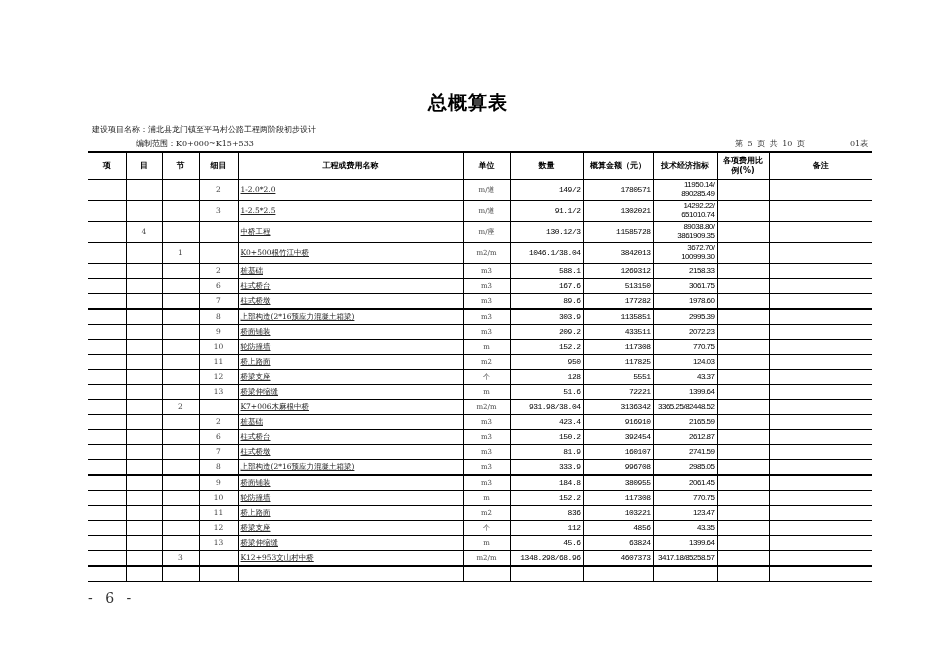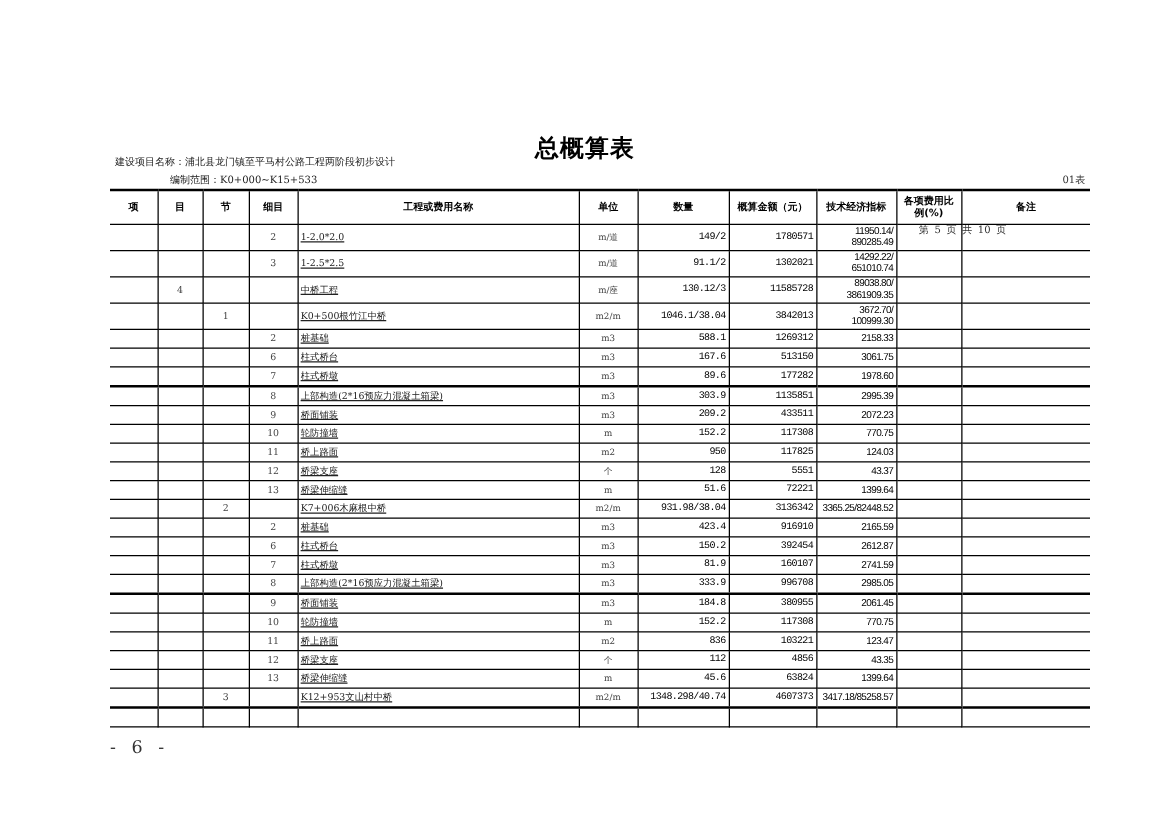--- a/index.html
+++ b/index.html
@@ -1,23 +1,23 @@
 <!DOCTYPE html>
 <html><head>
 <meta charset="utf-8">
 <style>
   html, body { margin: 0; padding: 0; background: #ffffff; }
   body { width: 936px; height: 662px; position: relative; overflow: hidden;
          font-family: "DejaVu Serif", "Liberation Serif", serif; color: #000; }
   .title { position: absolute; left: 0; width: 936px; top: 90px; text-align: center;
-           font-family: "DejaVu Sans", "Liberation Sans", sans-serif; font-weight: bold; font-size: 19px; letter-spacing: 1px; margin-top: 16px; }
+           font-family: "DejaVu Sans", "Liberation Sans", sans-serif; font-weight: bold; font-size: 19px; letter-spacing: 1px; }
   .meta { position: absolute; left: 92px; font-size: 8px; color: #222; }
   .meta1 { top: 124px; }
   .meta2 { top: 138px; margin-left: 44px; }
-  .pageinfo { position: absolute; top: 138px; left: 735px; font-size: 8px; color: #333; word-spacing: 2px; margin-top: 40px; }
+  .pageinfo { position: absolute; top: 138px; left: 735px; font-size: 8px; color: #333; word-spacing: 2px; }
   .formno { position: absolute; top: 138px; left: 850px; font-size: 8px; color: #333; }
   table { position: absolute; left: 88px; top: 151px; border-collapse: collapse; table-layout: fixed; width: 784px; }
   col.c1 { width: 38px; } col.c2 { width: 36px; } col.c3 { width: 37px; } col.c4 { width: 39px; }
   col.c5 { width: 225px; } col.c6 { width: 47px; } col.c7 { width: 73px; } col.c8 { width: 70px; }
   col.c9 { width: 64px; } col.c10 { width: 52px; } col.c11 { width: 103px; }
   th { border-top: 2.5px solid #000; border-bottom: 1px solid #000; border-left: 1px solid #000; border-right: 1px solid #000;
        height: 26px; font-family: "DejaVu Sans", "Liberation Sans", sans-serif; font-size: 8px; font-weight: bold; padding: 0 2px; line-height: 10px; }
   th:first-child { border-left: none; }
   th:last-child { border-right: none; }
   td { border: 1px solid #000; height: 14px; padding: 0 2px; font-size: 7.5px; white-space: nowrap; overflow: hidden; line-height: 14px; }
@@ -372,21 +372,21 @@
         <td class="ctr"></td>
         <td class="ctr"></td>
       </tr>
       <tr class="thick">
         <td class="ctr"></td>
         <td class="ctr"></td>
         <td class="ctr">3</td>
         <td class="ctr"></td>
         <td class="name">K12+953文山村中桥</td>
         <td class="unit">m2/m</td>
-        <td class="num">1348.298/40.74</td>
+        <td class="num">1348.298/68.96</td>
         <td class="num">4607373</td>
         <td class="tech single"><span class="l1">3417.18/85258.57</span></td>
         <td class="ctr"></td>
         <td class="ctr"></td>
       </tr>
       <tr>
         <td class="ctr"></td>
         <td class="ctr"></td>
         <td class="ctr"></td>
         <td class="ctr"></td>

